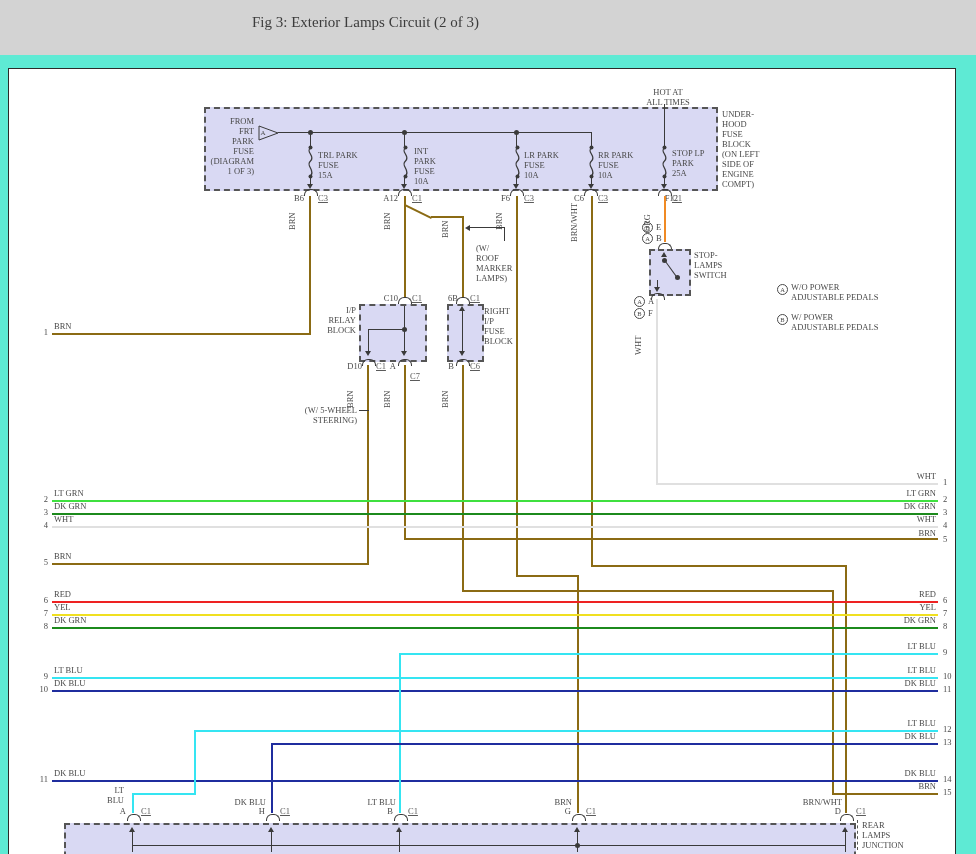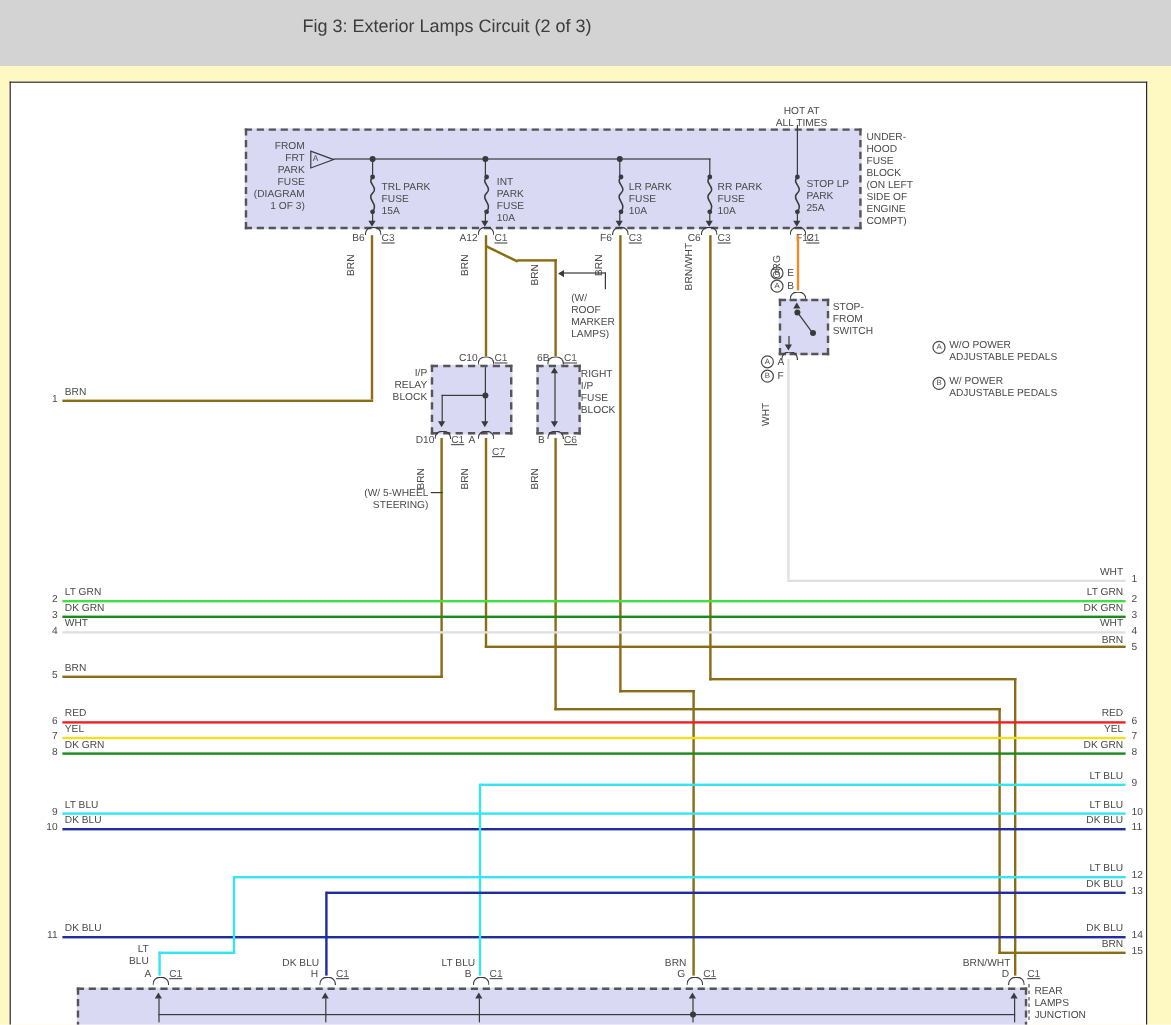--- a/index.html
+++ b/index.html
@@ -1,17 +1,17 @@
 <!DOCTYPE html>
 <html style="--brn: #8b6b14; --org: #f08a24; --wht: #e0e0e0; --ltgrn: #3fe03f; --dkgrn: #1c8a1c; --red: #ee2222; --yel: #f0e020; --ltblu: #35e5f2; --dkblu: #1f2d9e; --line: #3a3a3a; --block_fill: #d9d9f3; --header_bg: #d3d3d3;"><head>
 <meta charset="utf-8">
 <style>
   html,body{margin:0;padding:0;background:#ffffff;}
   #stage{position:relative;width:976px;height:854px;overflow:hidden;
-         font-family:Liberation Sans, sans-serif;background:#fef9c3;}
+         font-family:Liberation Serif, serif;background:#5eead4;}
   #header{position:absolute;left:0;top:0;width:976px;height:55px;background:var(--header_bg);}
   #title{position:absolute;left:252px;top:14px;font-size:15px;color:#3c3c3c;}
   #panel{position:absolute;left:8px;top:68px;width:946px;height:786px;
          border:1px solid #2b2b2b;border-bottom:none;background:#fff;}
   .t{position:absolute;font-size:8.5px;line-height:10px;color:#4a4a4a;white-space:pre-line;}
   .tr{text-align:right;} .tc{text-align:center;}
   .u{text-decoration:underline;color:#5a5a5a;}
   .rot{transform:rotate(-90deg);transform-origin:0 100%;white-space:nowrap;height:10px;}
   .w{position:absolute;}
   .wh{height:2px;} .wv{width:2px;}
@@ -152,21 +152,21 @@
   <div class="t rot" style="left:652px;top:222px">ORG</div>
 
   <div class="w wv org" style="left:664px;top:196px;height:46px"></div>
   <div class="circ" style="left:642px;top:222px">B</div>
   <div class="t" style="left:656px;top:222px">E</div>
   <div class="circ" style="left:642px;top:233px">A</div>
   <div class="t" style="left:656px;top:233px">B</div>
   <div class="arc" style="left:658px;top:243px"></div>
   <div class="dashbox" style="left:649px;top:249px;width:38px;height:43px"></div>
   <div class="t" style="left:694px;top:250px">STOP-
-FROM
+LAMPS
 SWITCH</div>
   <div class="ahu" style="left:661px;top:252px"></div>
   <div class="dot" style="left:662px;top:258px"></div>
   <div class="w blk" style="left:665px;top:260px;width:22px;height:1px;transform:rotate(54deg);transform-origin:0 0"></div>
   <div class="dot" style="left:675px;top:275px"></div>
   <div class="w lv blk" style="left:657px;top:280px;height:8px"></div>
   <div class="ahd" style="left:654px;top:287px"></div>
   <div class="arc" style="left:651px;top:293px"></div>
   <div class="circ" style="left:634px;top:296px">A</div>
   <div class="t" style="left:648px;top:296px">A</div>

